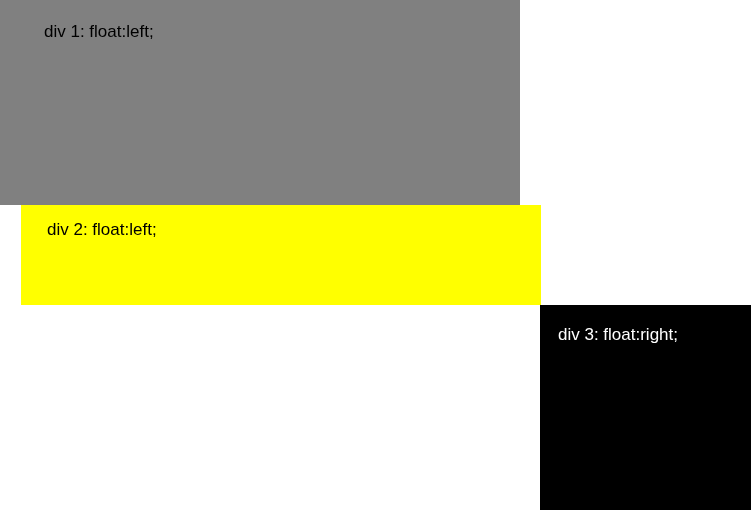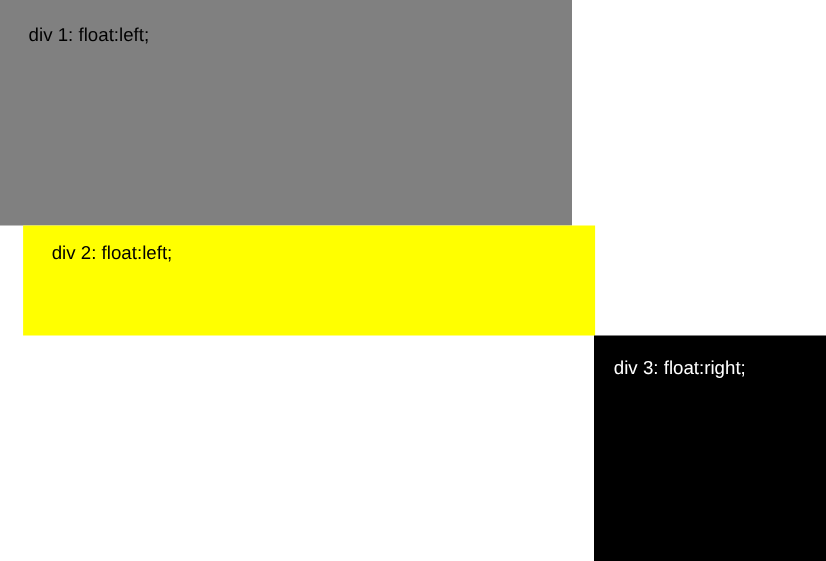--- a/index.html
+++ b/index.html
@@ -14,21 +14,21 @@
       font-family: Verdana, Geneva, sans-serif;
       font-size: 17px;
       position: relative;
     }
     .div1 {
       float: left;
       width: 520px;
       height: 205px;
       background: #808080;
       color: black;
-      padding: 22px 26px;
+      padding: 22px 44px;
     }
     .div2 {
       float: left;
       clear: left;
       width: 520px;
       height: 100px;
       background: #ffff00;
       color: black;
       padding: 15px 26px;
       margin-left: 21px;

